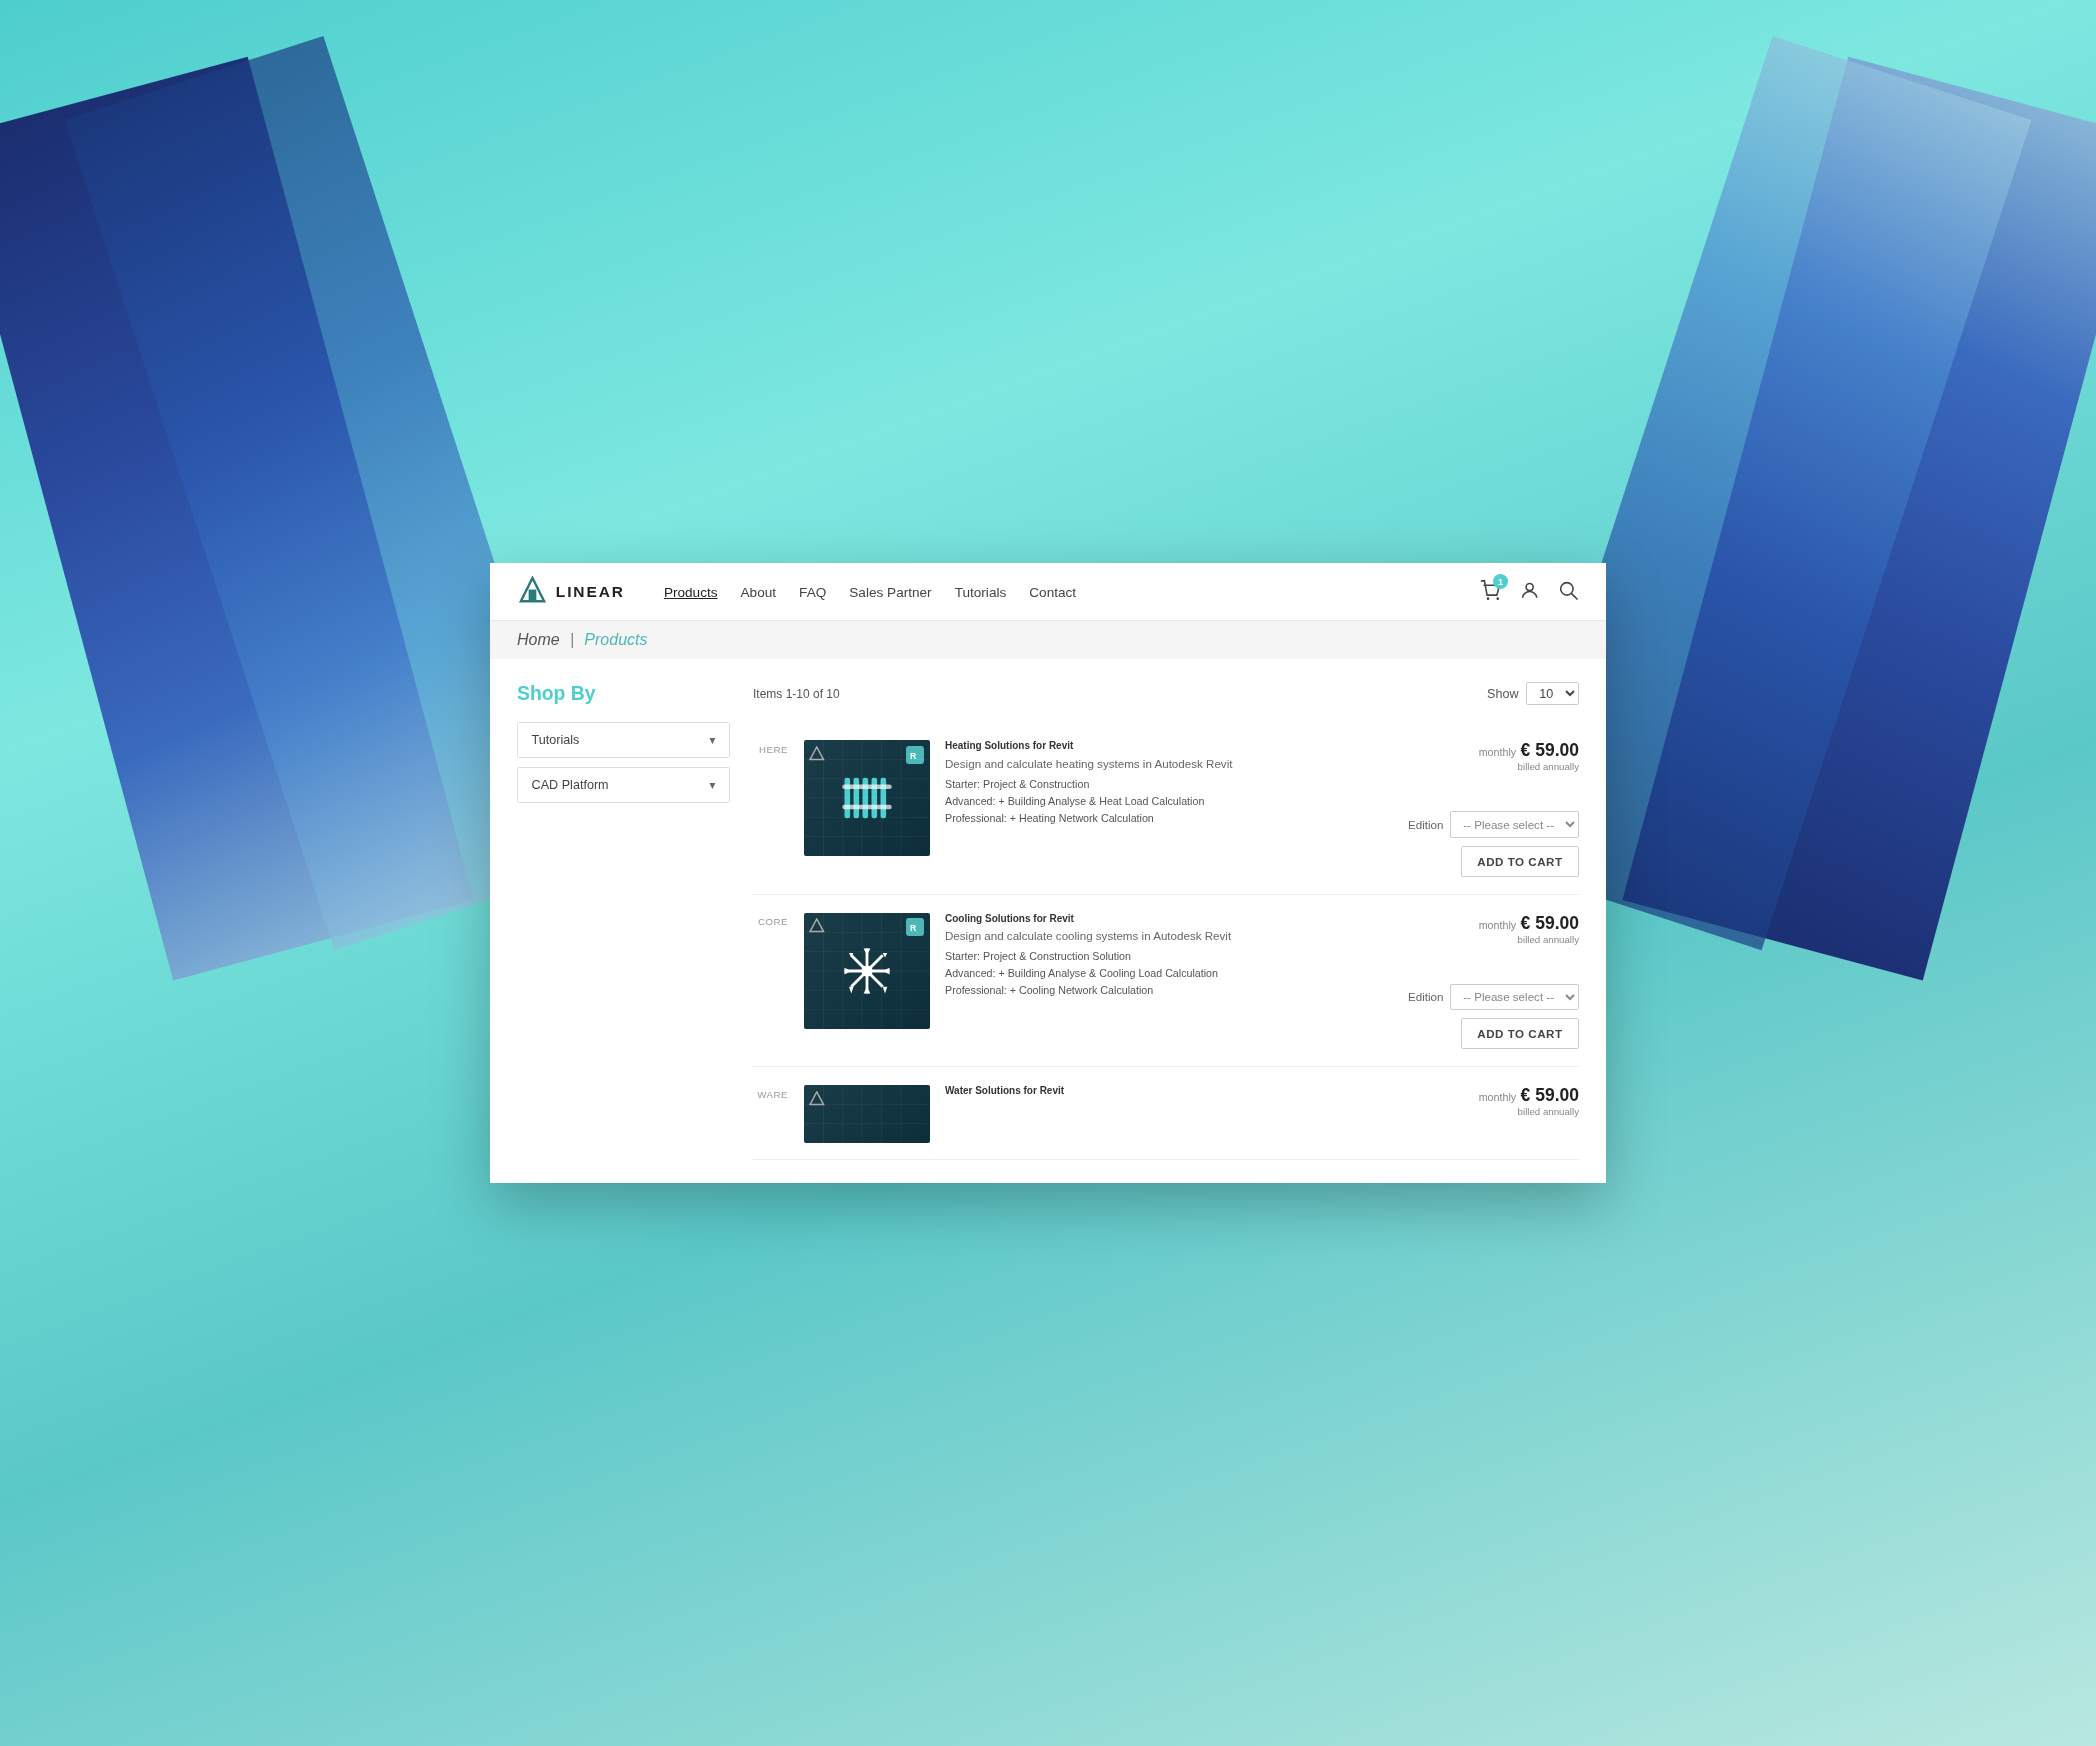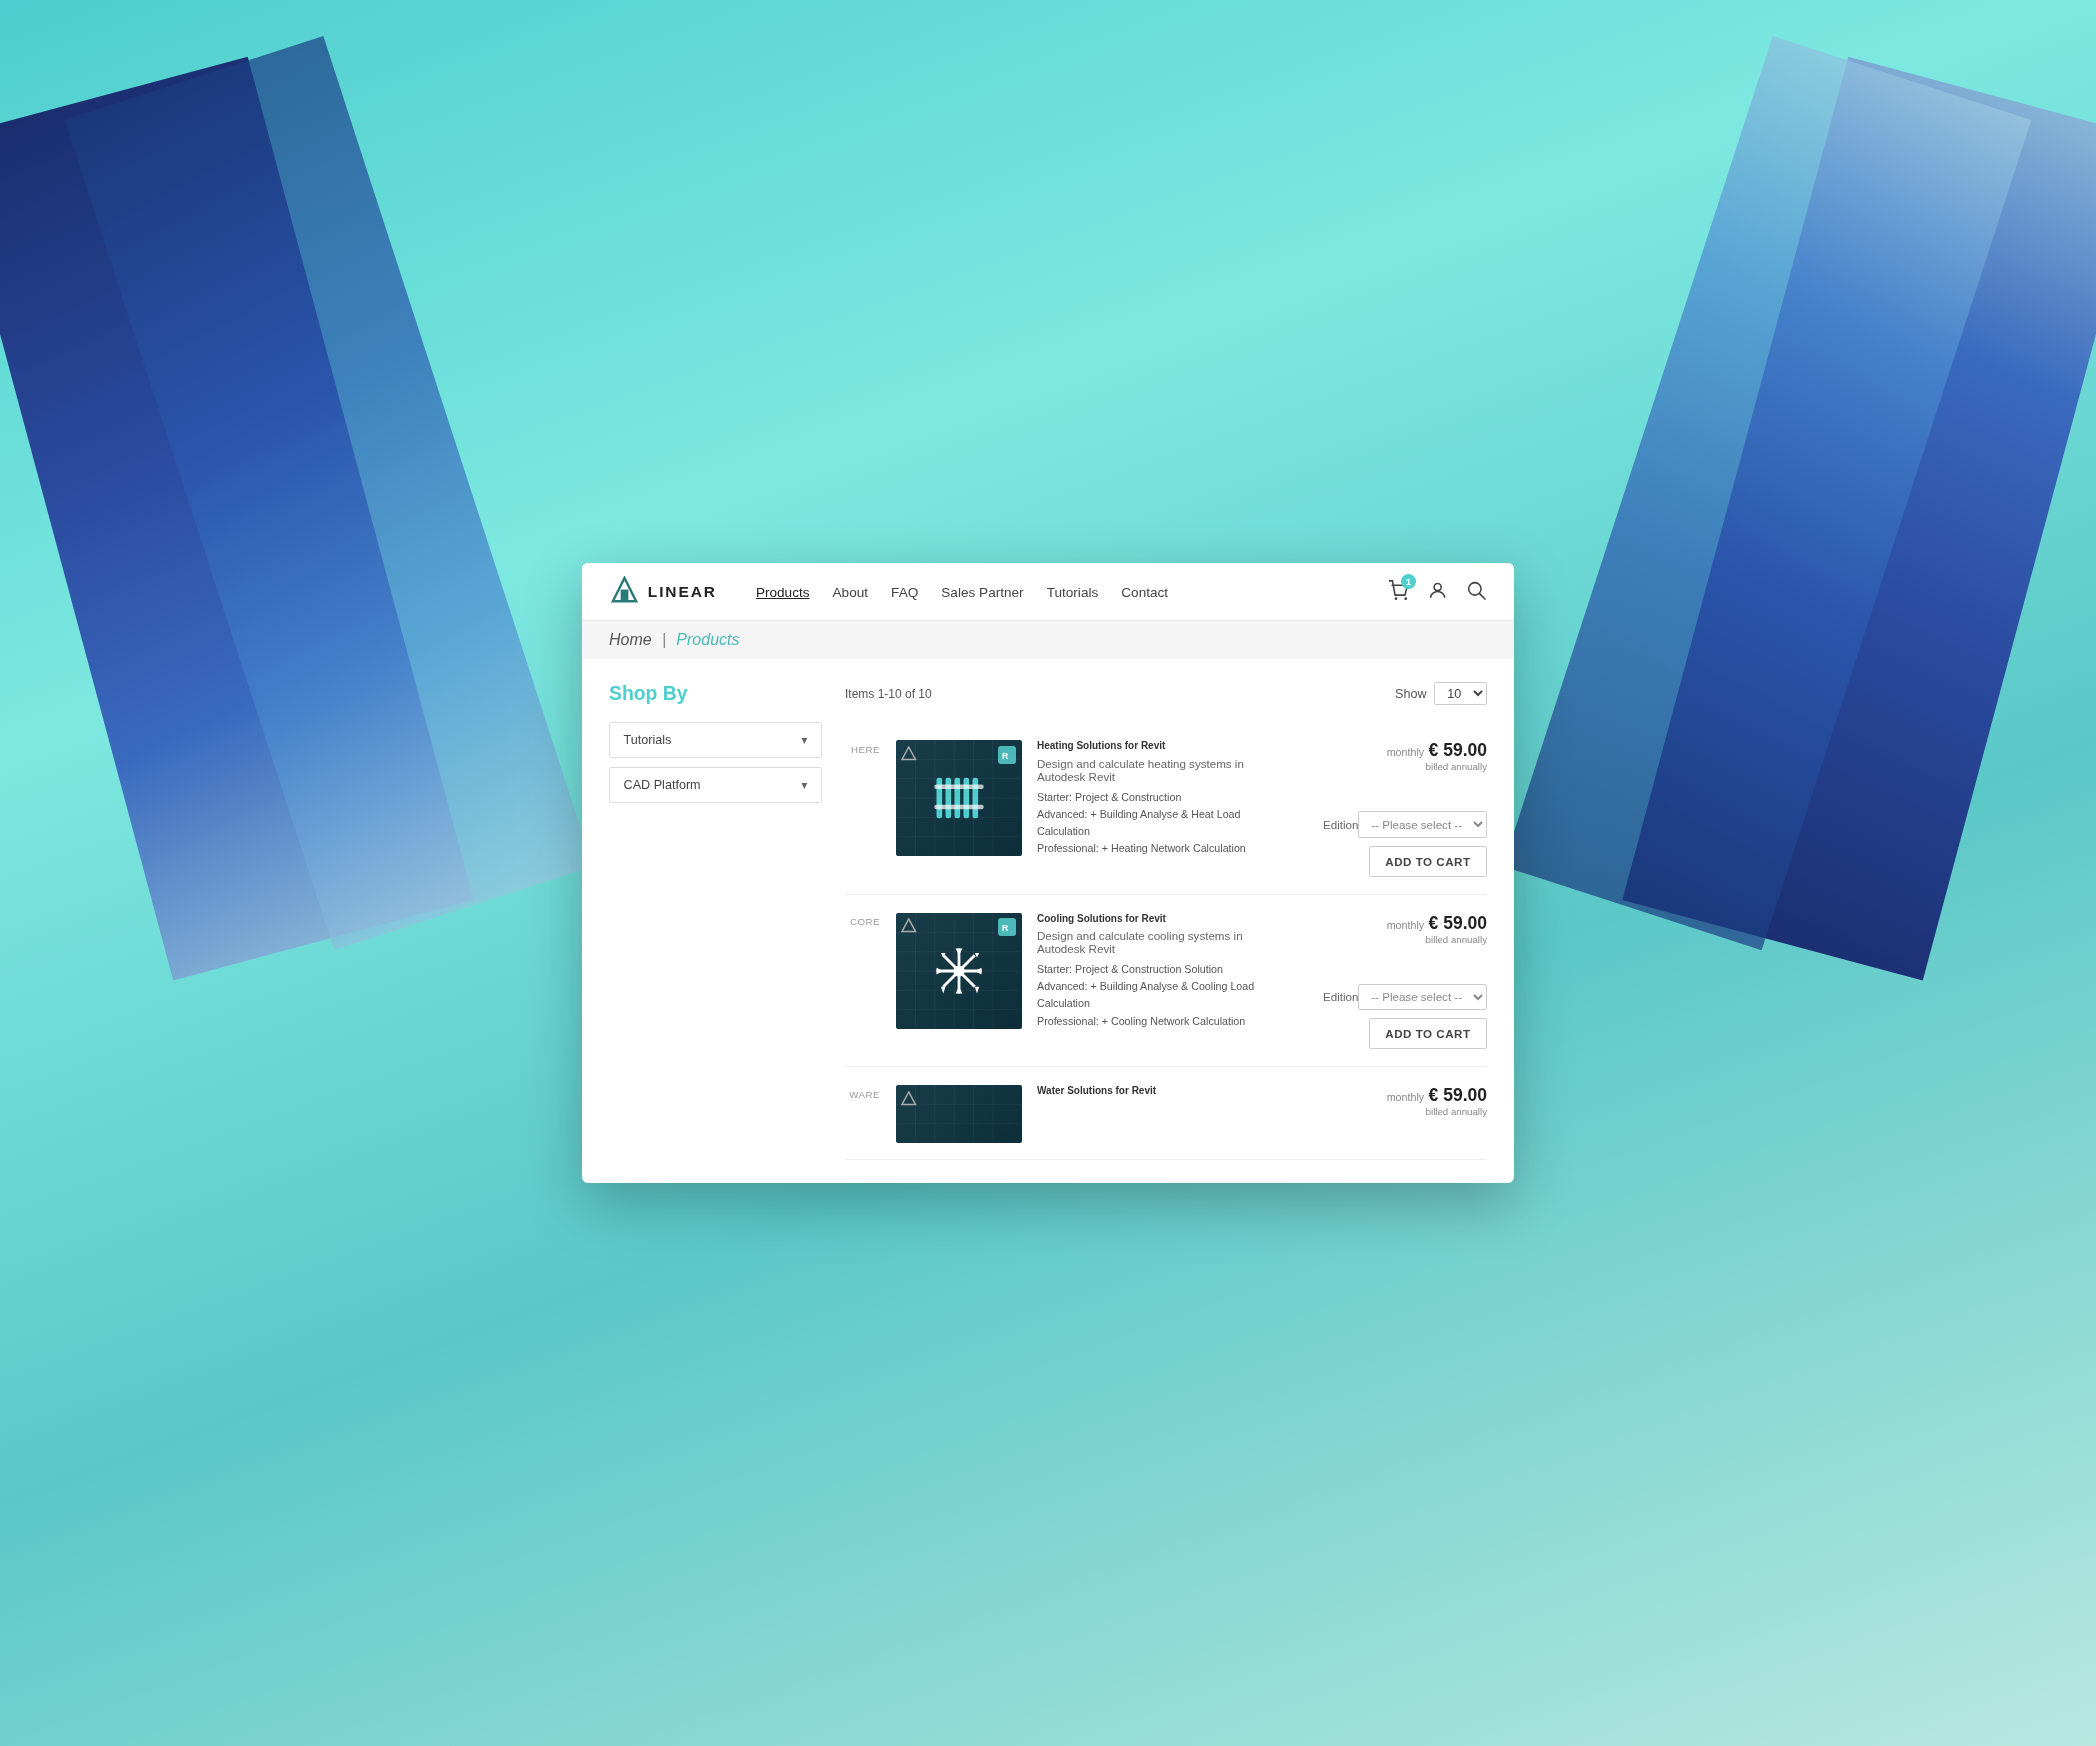--- a/index.html
+++ b/index.html
@@ -67,24 +67,24 @@
       height: 873px;
       background: linear-gradient(10deg, #1a3a7e 0%, #2a5ab0 40%, #4a8ad0 70%, #9ac8e0 100%);
       transform: rotate(18deg);
       transform-origin: top center;
       opacity: 0.7;
     }
 
     .main-container {
       position: relative;
       z-index: 10;
-      width: 932px;
+      width: 1116px;
       background: #ffffff;
       box-shadow: 0 19.4px 58px rgba(0,0,0,0.25);
-      border-radius: 6px;
+      border-radius: 1px;
       overflow: hidden;
     }
 
     
     .navbar {
       display: flex;
       align-items: center;
       padding: 0 27px;
       height: 58px;
       background: #fff;
@@ -310,21 +310,21 @@
       color: #222;
     }
     .price-billing {
       font-size: 9.7px;
       color: #888;
       display: block;
     }
     .edition-row {
       display: flex;
       align-items: center;
-      gap: 0;
+      gap: 7px;
       margin-left: 47px;
     }
     .edition-label {
       font-size: 11.6px;
       color: #666;
     }
     .edition-select {
       border: 1px solid #ccc;
       border-radius: 1.9px;
       padding: 4.9px 7.8px;

